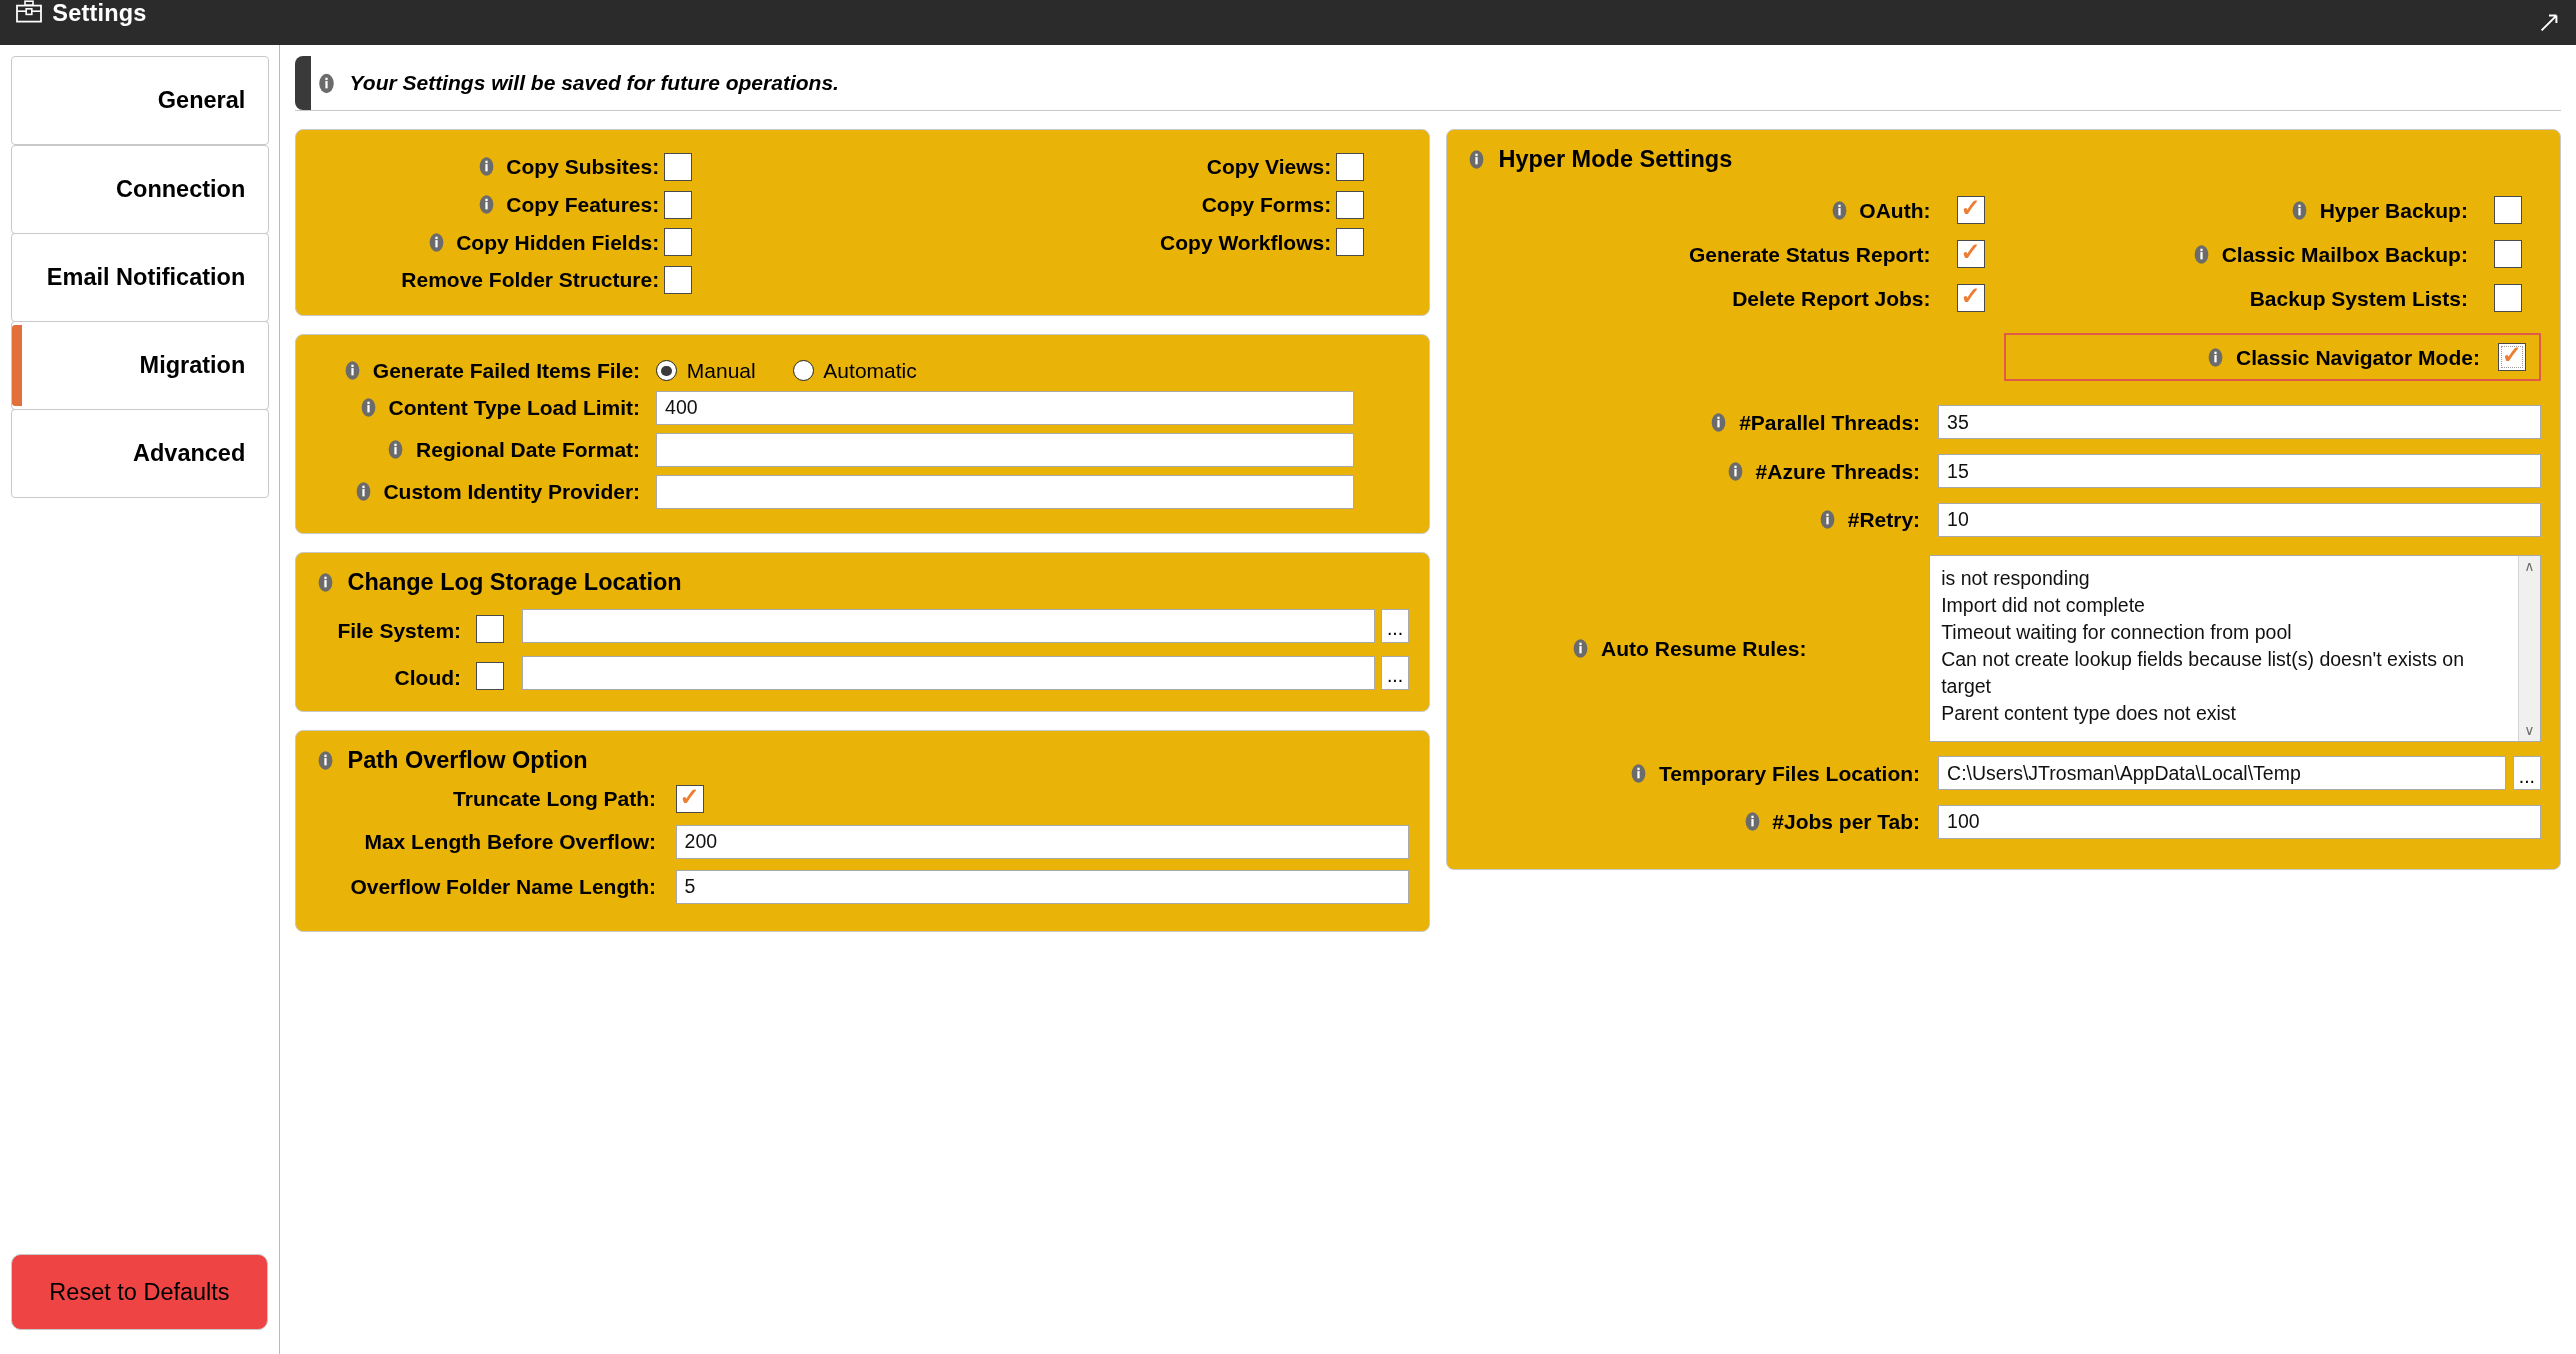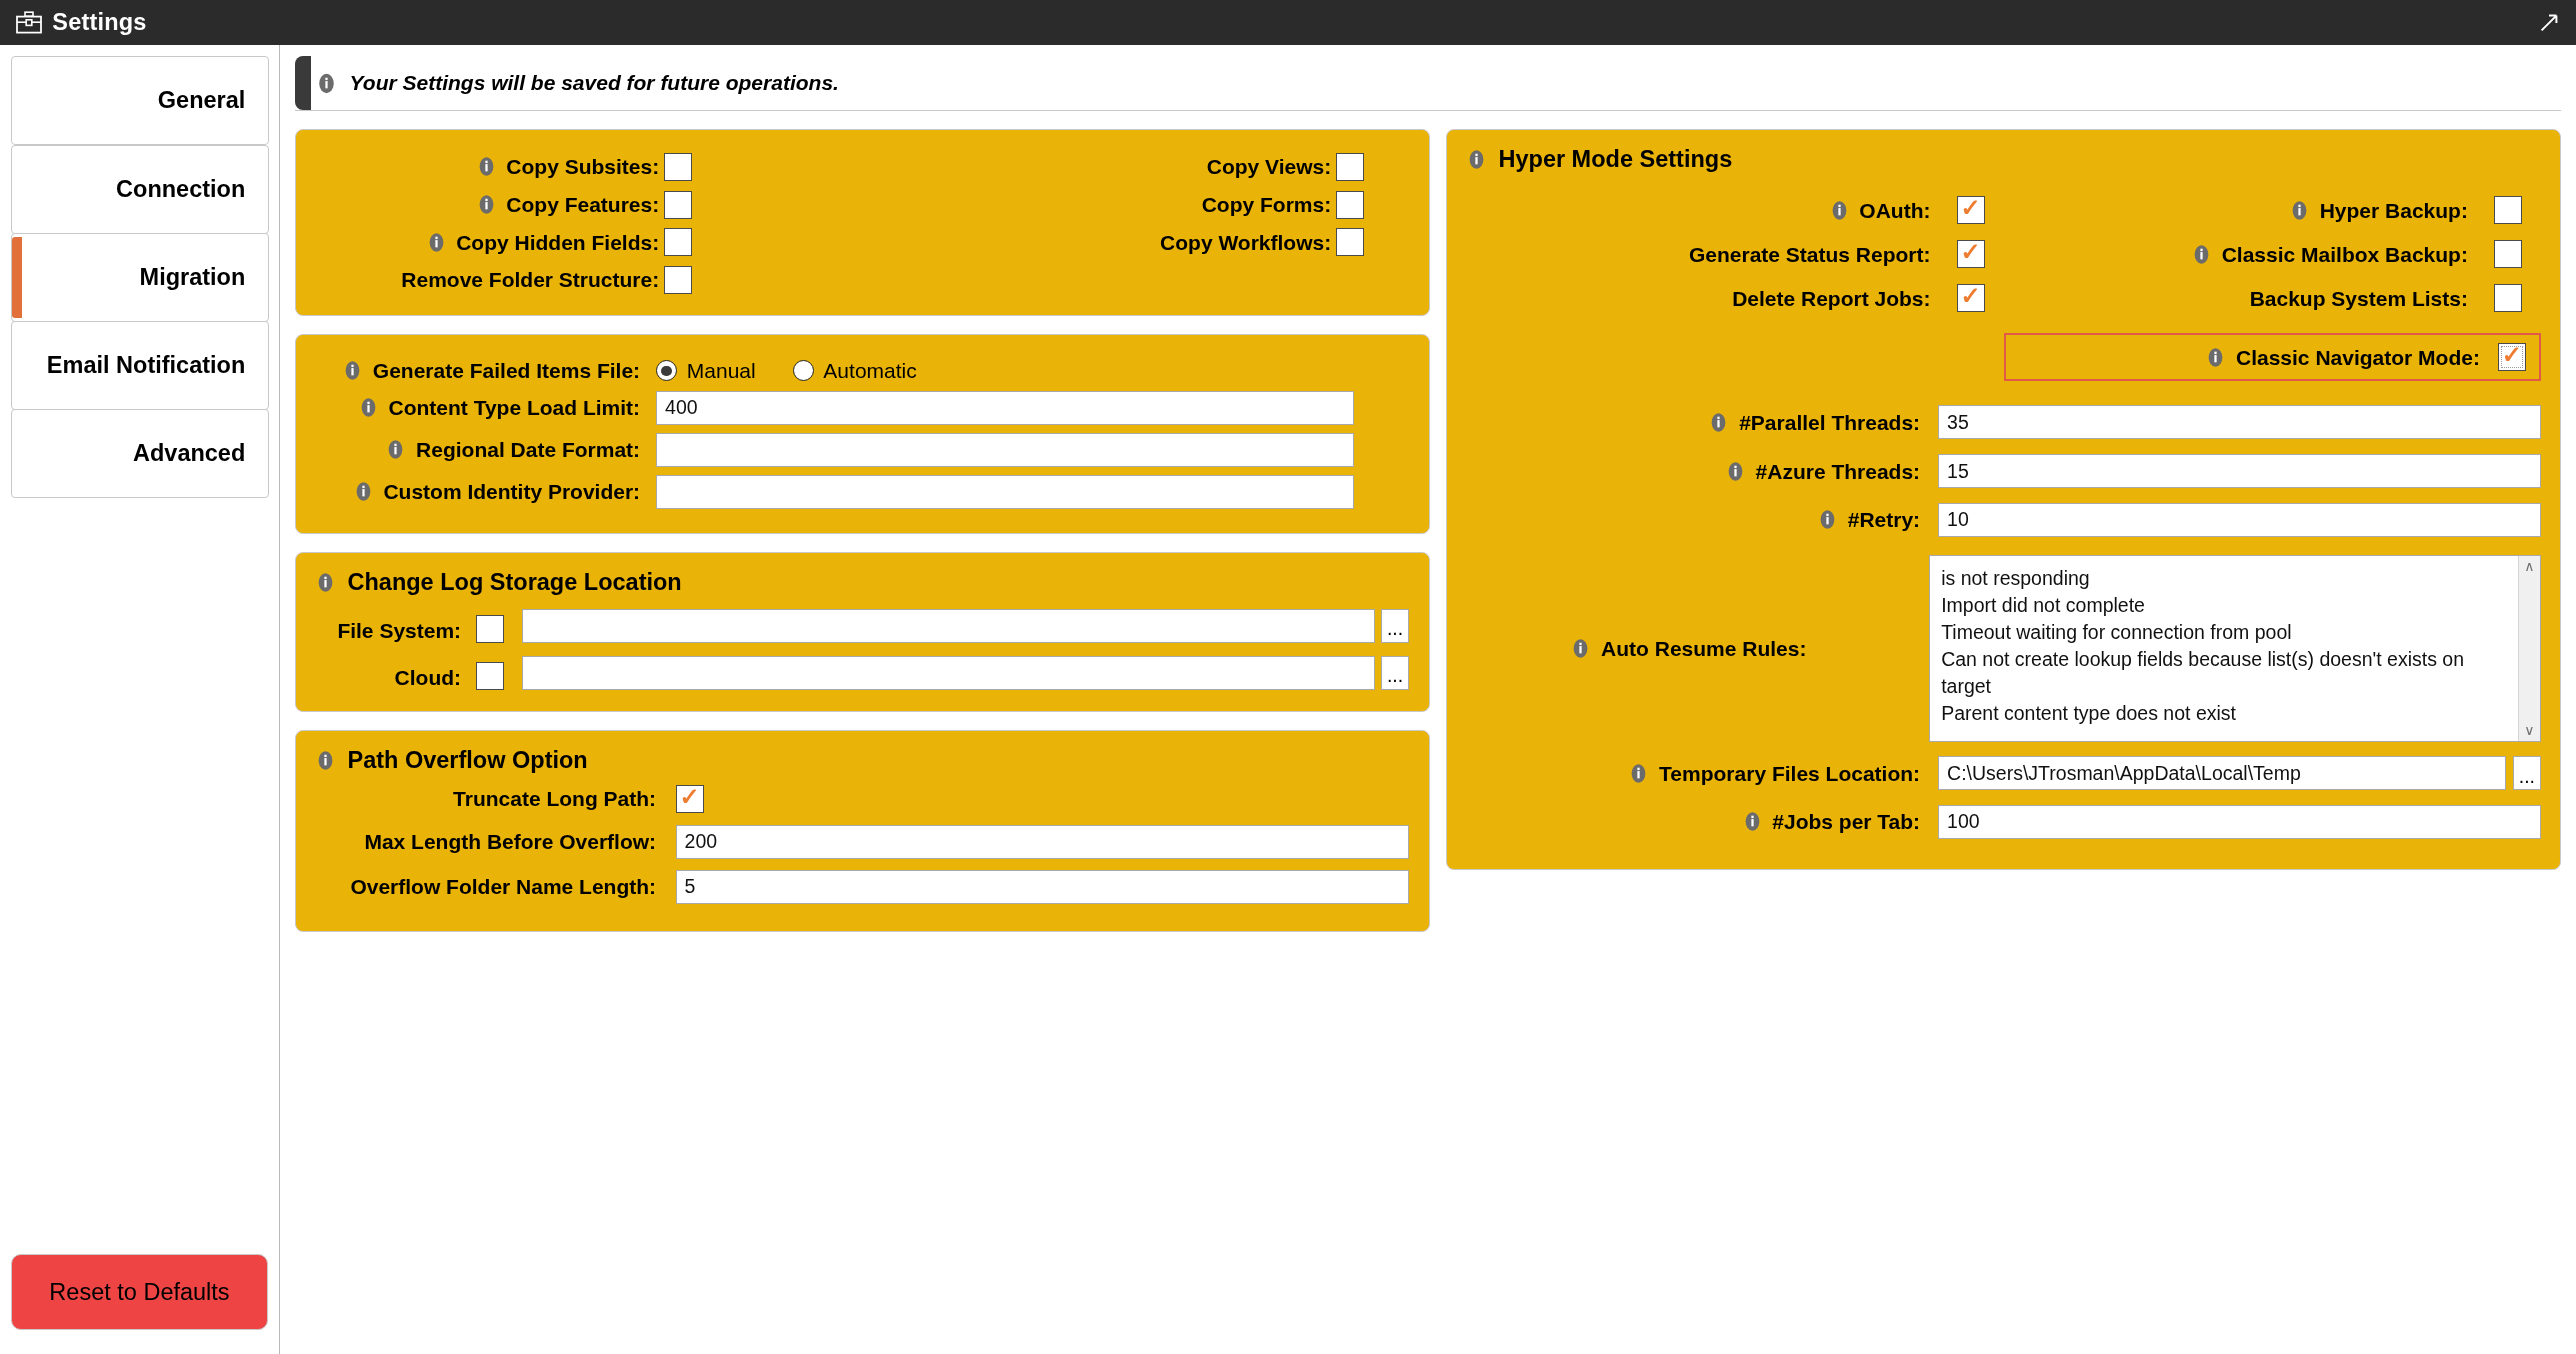--- a/index.html
+++ b/index.html
@@ -13,21 +13,21 @@
     font-family: "Liberation Sans", sans-serif;
     color: #000000;
     overflow: hidden;
   }
 
   
   .titlebar {
     height: 45px;
     background: #2b2b2b;
     display: flex;
-    align-items: center;
+    align-items: flex-start;
     padding: 0 14.6px;
     box-sizing: border-box;
     position: relative;
   }
   .titlebar .tb-icon {
     width: 28px;
     height: 24px;
     margin-right: 9.7px;
     flex: none;
   }
@@ -402,25 +402,25 @@
 
 <div class="body-wrap">
 
   <div class="sidebar">
     <div class="nav-item">
       <span>General</span>
     </div>
     <div class="nav-item">
       <span>Connection</span>
     </div>
+    <div class="nav-item">
+      <span>Email Notification</span>
+    </div>
     <div class="nav-item selected">
       <span>Migration</span>
-    </div>
-    <div class="nav-item">
-      <span>Email Notification</span>
     </div>
     <div class="nav-item">
       <span>Advanced</span>
     </div>
     <div class="sidebar-spacer"></div>
     <div class="reset-btn">
       <span>Reset to Defaults</span>
     </div>
   </div>
 

